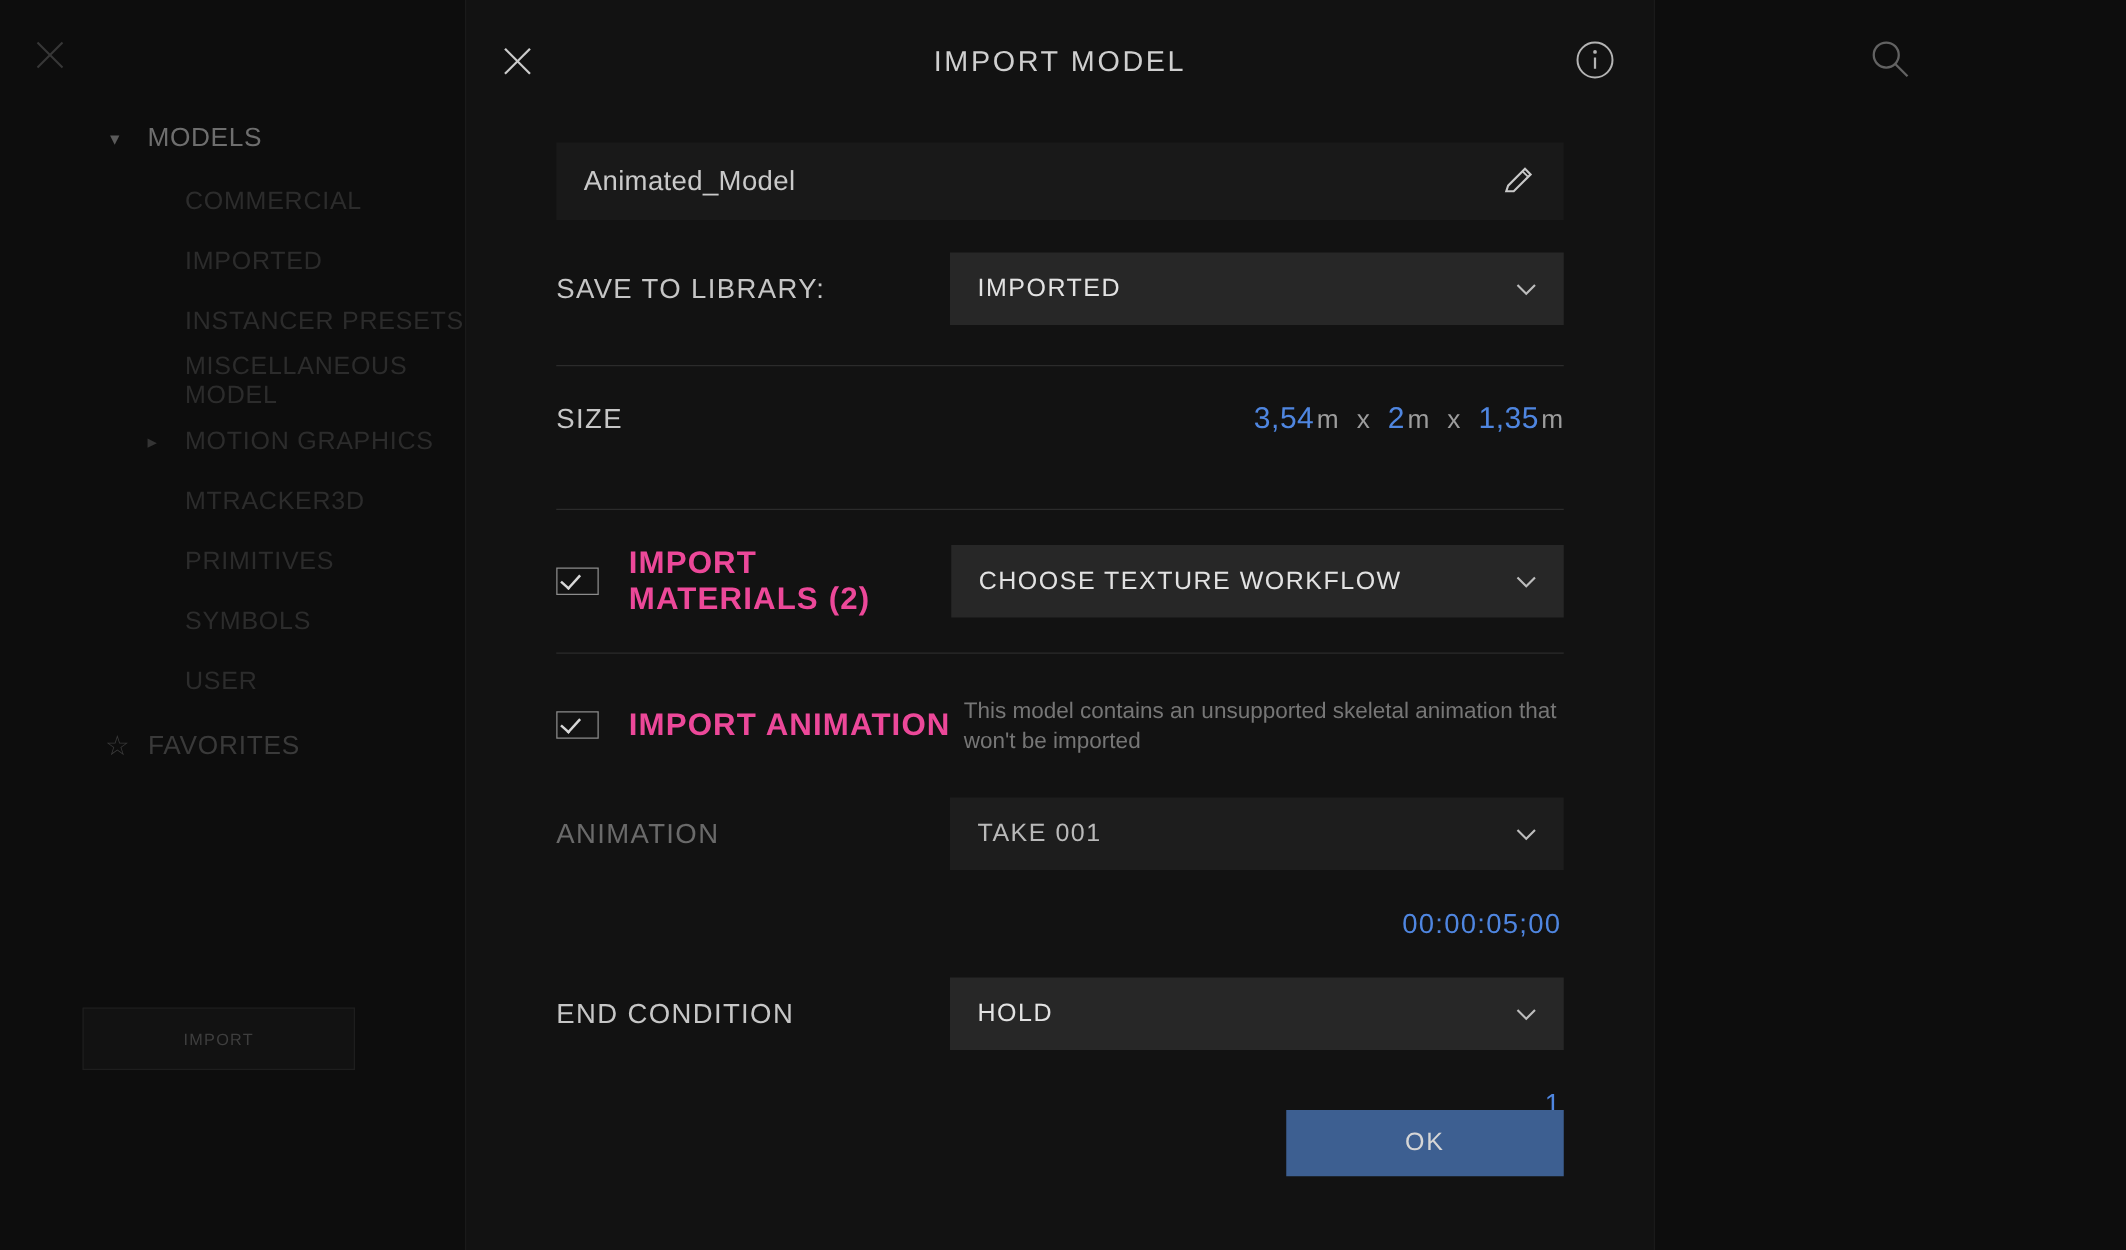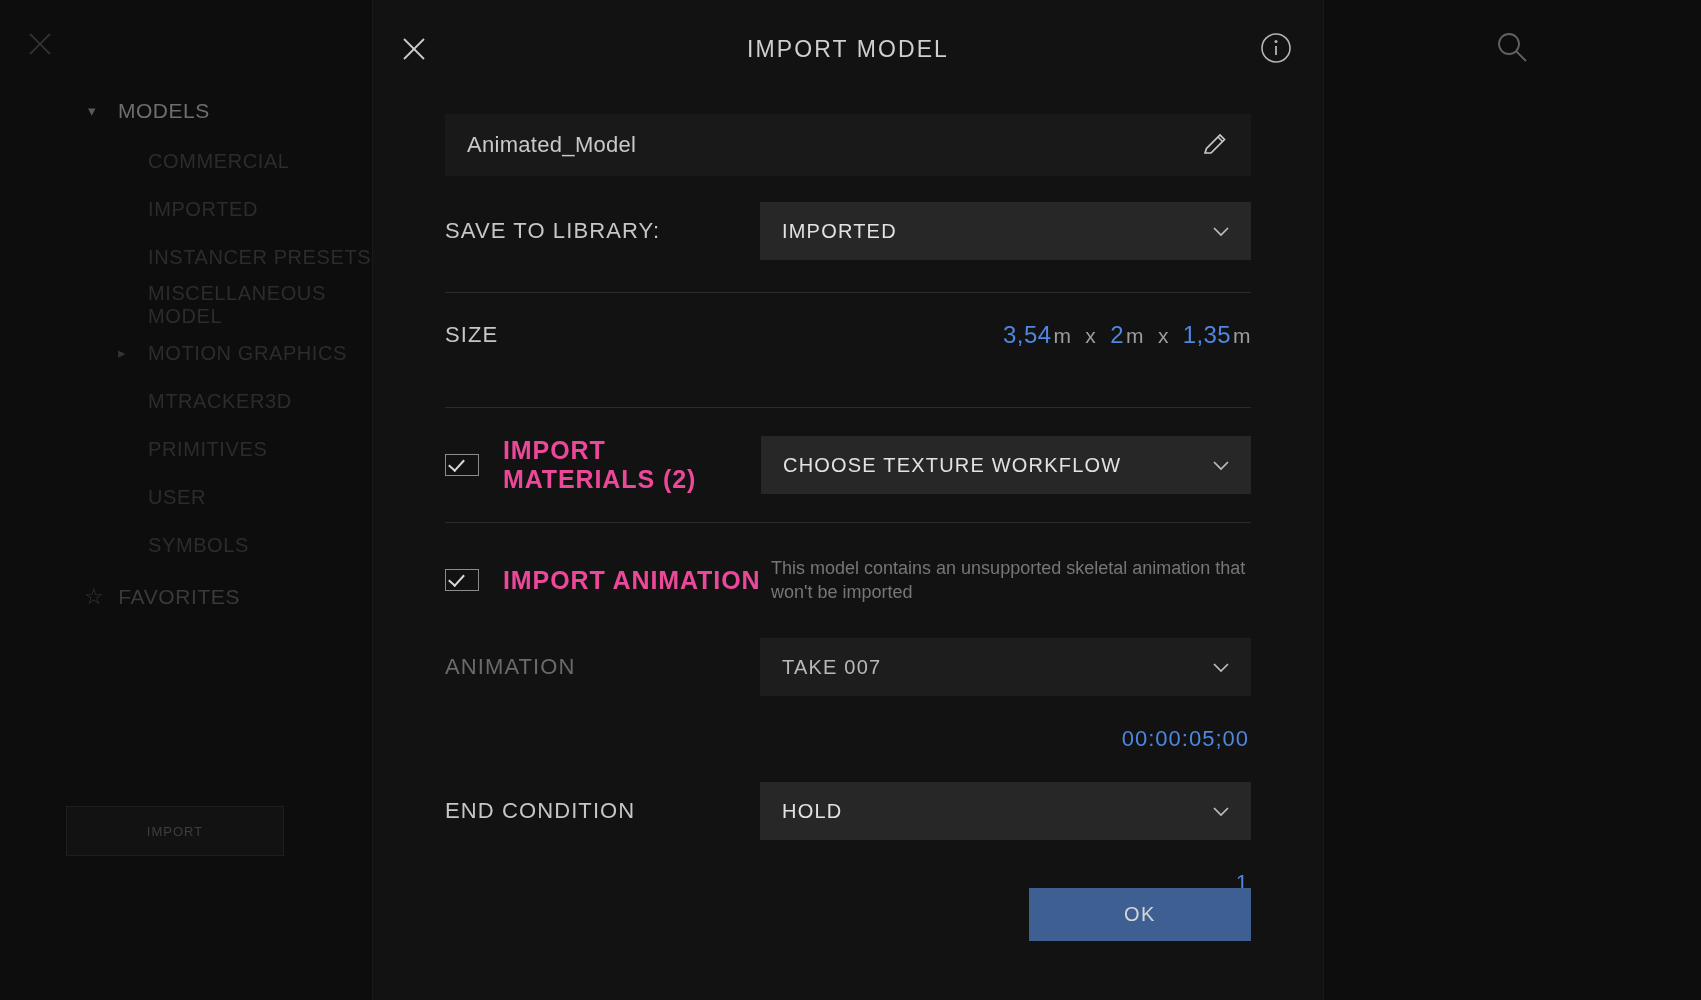--- a/index.html
+++ b/index.html
@@ -347,24 +347,24 @@
         <span class="sub-chev">▸</span>
         <span>MOTION GRAPHICS</span>
       </div>
       <div class="bg-item">
         <span>MTRACKER3D</span>
       </div>
       <div class="bg-item">
         <span>PRIMITIVES</span>
       </div>
       <div class="bg-item">
+        <span>SYMBOLS</span>
+      </div>
+      <div class="bg-item">
         <span>USER</span>
-      </div>
-      <div class="bg-item">
-        <span>SYMBOLS</span>
       </div>
 
       <div class="bg-fav">
         <span class="star">☆</span>
         <span>FAVORITES</span>
       </div>
     </div>
 
     <div class="bg-import-btn">IMPORT</div>
 
@@ -459,21 +459,21 @@
 
       <div class="row chk-row" style="margin-top:18px;">
         <div class="chk checked"></div>
         <div class="chk-label">IMPORT ANIMATION</div>
         <div class="warn-text">This model contains an unsupported skeletal animation that won't be imported</div>
       </div>
 
       <div class="row sub-row" style="margin-top:12px;">
         <div class="row-label dim">ANIMATION</div>
         <div class="select muted">
-          <span class="sel-text">TAKE 007</span>
+          <span class="sel-text">TAKE 001</span>
           <span class="caret">
             <svg width="20" height="20" viewBox="0 0 20 20">
               <polyline points="3,7 10,14 17,7" fill="none" stroke="#bdbdbd" stroke-width="1.7"></polyline>
             </svg>
           </span>
         </div>
       </div>
 
       <div class="row sub-row">
         <div class="value-right">00:00:05;00</div>

